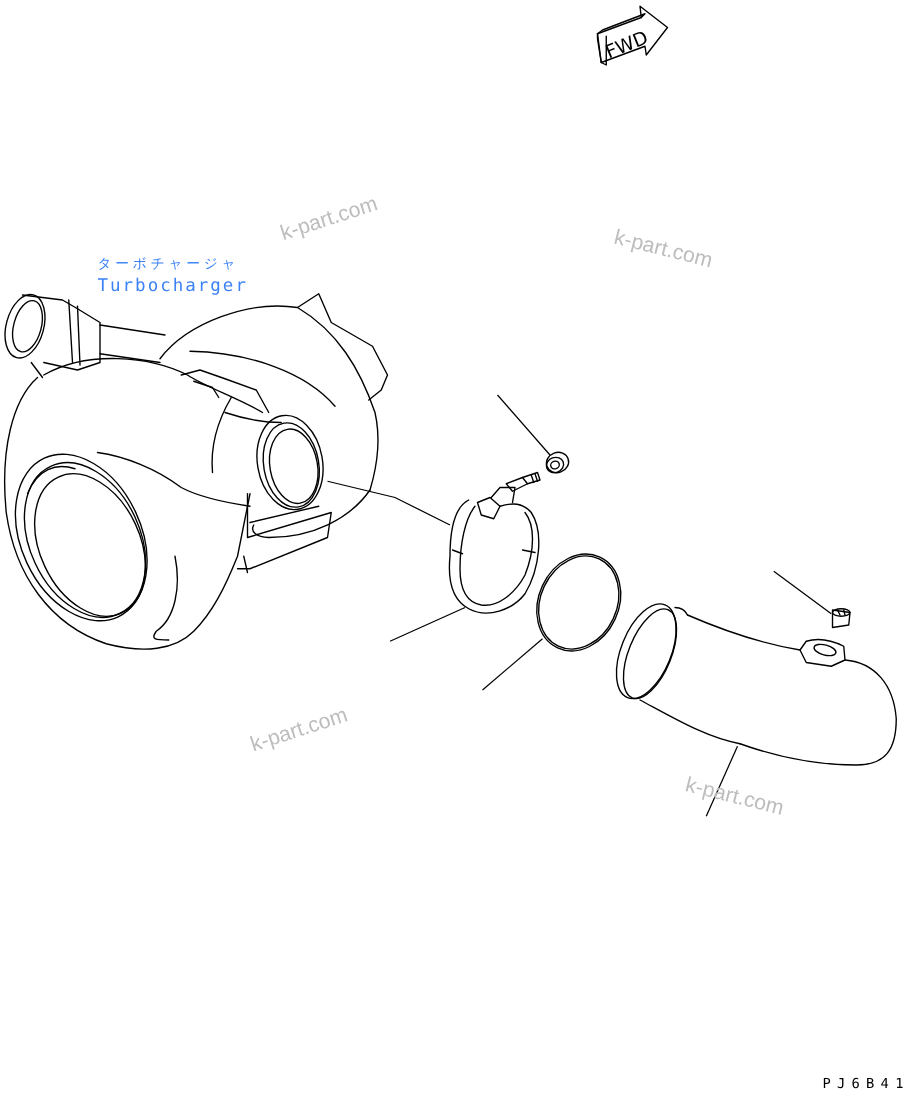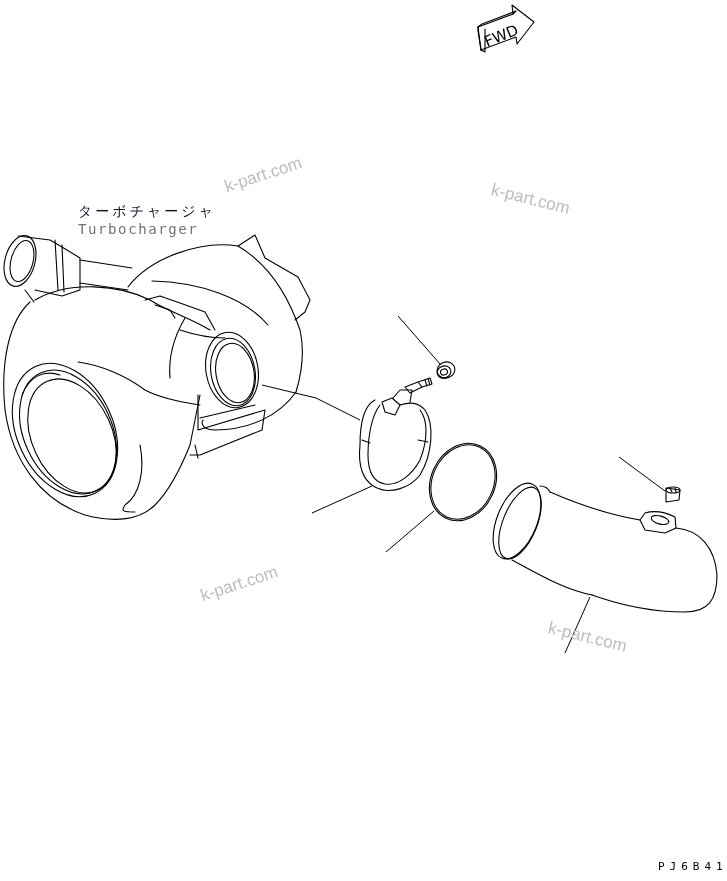--- a/index.html
+++ b/index.html
@@ -1,22 +1,22 @@
 <!DOCTYPE html>
 <html><head>
   <meta charset="utf-8">
   <style>
     html, body { margin: 0; padding: 0; background: #ffffff; }
     body { width: 727px; height: 881px; position: relative; overflow: hidden; font-family: "DejaVu Sans Mono", monospace; }
     .canvas { position: absolute; left: 0; top: 0; width: 727px; height: 881px; }
     svg { position: absolute; left: 0; top: 0; }
     .ln { fill: none; stroke: #000; stroke-width: 1.1; stroke-linecap: round; stroke-linejoin: round; }
     .lead { fill: none; stroke: #000; stroke-width: 1; }
-    .label-jp { position: absolute; left: 78px; top: 203px; font-size: 14px; letter-spacing: 3px; color: #0f172a; font-family: "DejaVu Sans", sans-serif; white-space: nowrap; }
-    .label-en { position: absolute; left: 78px; top: 221px; font-size: 14px; letter-spacing: 1.6px; color: #737373; font-family: "DejaVu Sans Mono", monospace; white-space: nowrap; }
+    .label-jp { position: absolute; left: 78px; top: 203px; font-size: 11px; letter-spacing: 3px; color: #3b82f6; font-family: "DejaVu Sans", sans-serif; white-space: nowrap; }
+    .label-en { position: absolute; left: 78px; top: 221px; font-size: 14px; letter-spacing: 1.6px; color: #3b82f6; font-family: "DejaVu Sans Mono", monospace; white-space: nowrap; }
     .watermark { position: absolute; font-family: "Liberation Sans", sans-serif; font-size: 17px; color: #bdbdbd; white-space: nowrap; transform-origin: left top; }
     .drawing-code { position: absolute; left: 658px; top: 860px; font-size: 11px; letter-spacing: 5px; color: #000; font-family: "DejaVu Sans Mono", monospace; white-space: nowrap; }
     .fwd-text { font-family: "DejaVu Sans", sans-serif; font-size: 15px; }
   </style>
 </head>
 <body>
 
 <div class="canvas">
 
   <svg width="727" height="881" viewBox="0 0 727 881">

